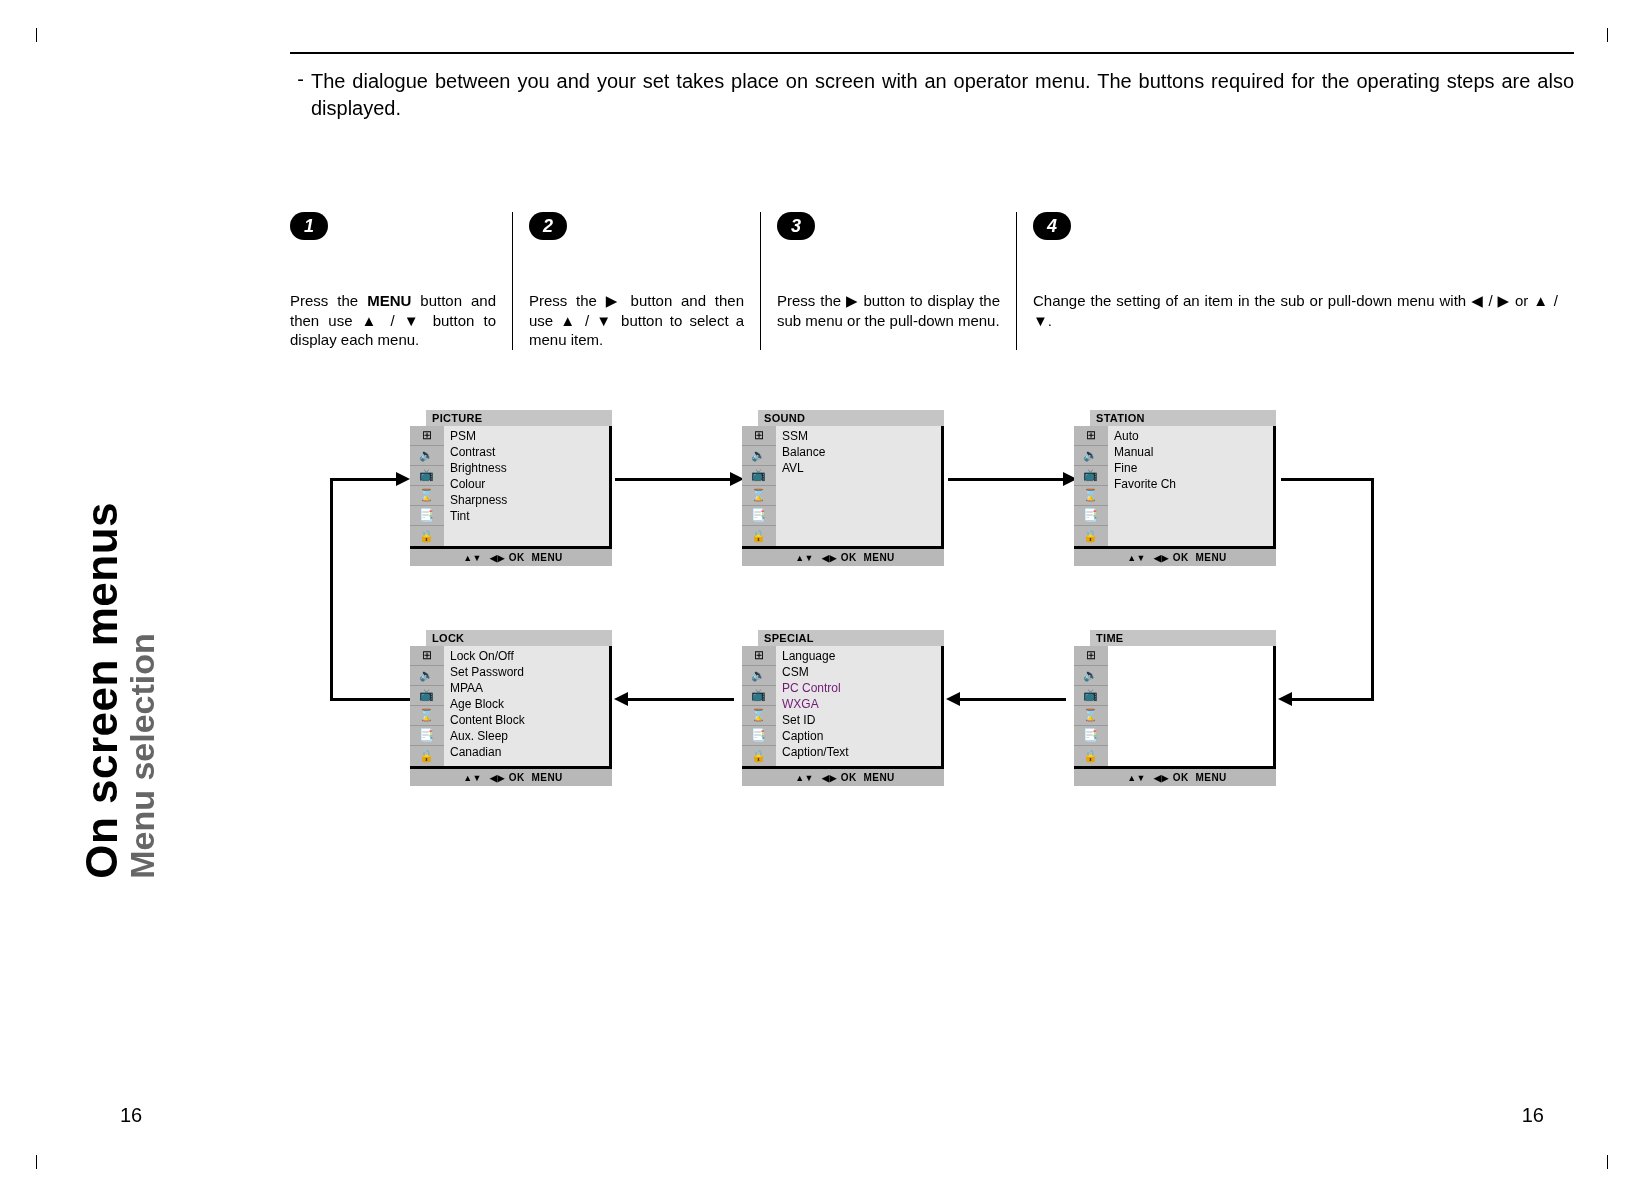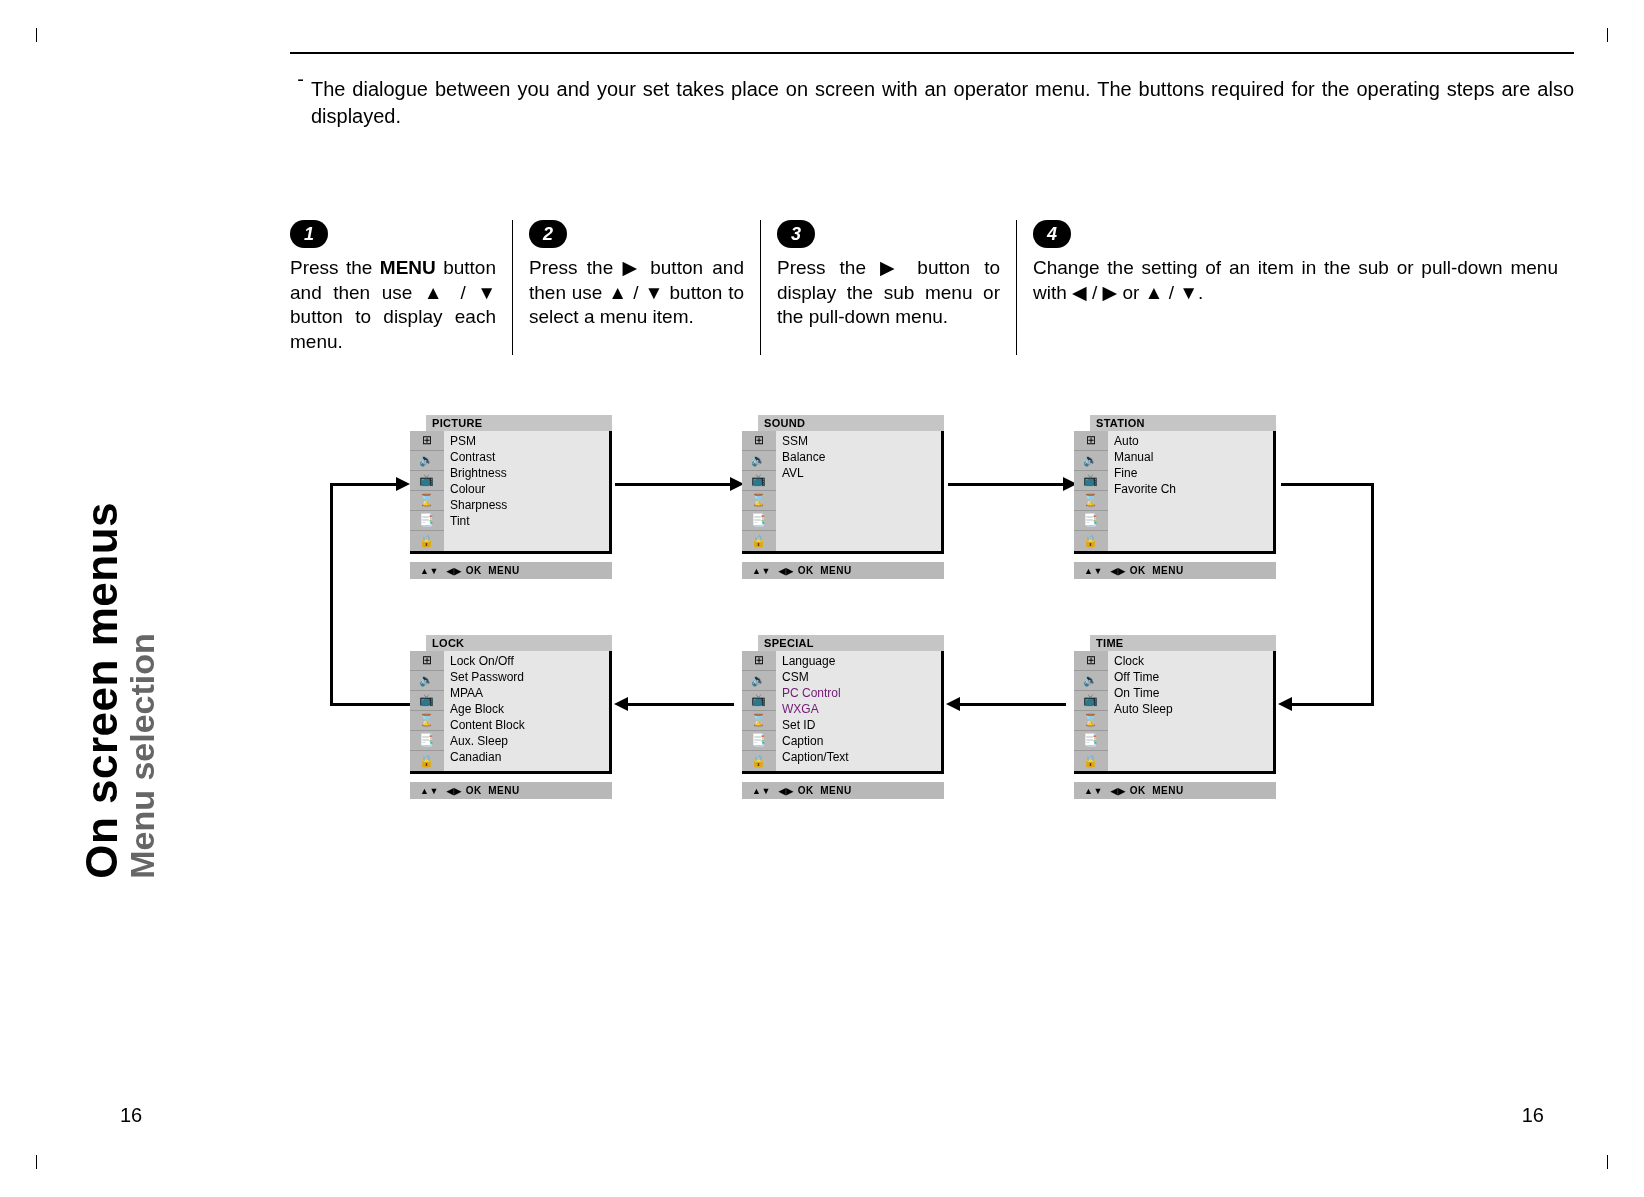--- a/index.html
+++ b/index.html
@@ -61,21 +61,21 @@
     padding-right: 10px;
   }
 
   .intro {
     border-top: 2px solid #000;
     padding-top: 14px;
     margin-bottom: 90px;
   }
   .intro-row { display: flex; }
   .intro-dash { width: 22px; text-align: center; font-size: 20px;}
-  .intro-text { font-size: 20px; line-height: 1.35; text-align: justify; margin-top: 8px; }
+  .intro-text { font-size: 20px; line-height: 1.35; text-align: justify; }
 
   .steps {
     display: flex;
     gap: 0;
     margin-bottom: 60px;
   }
   .step {
     padding: 0 16px;
     border-left: 1px solid #000;
   }
@@ -87,23 +87,24 @@
     width: 38px; height: 28px;
     background: #000;
     color: #fff;
     border-radius: 14px;
     font-weight: 700;
     font-size: 18px;
     margin-bottom: 8px;
     font-style: italic;
   }
   .step-text {
-    font-size: 19px;
+    font-size: 15px;
     line-height: 1.3;
     text-align: justify;
+    margin-top: 43px;
   }
   .step-text b { font-weight: 800; }
   .step1 { width: 222px; }
   .step2 { width: 248px; }
   .step3 { width: 256px; }
   .step4 { flex: 1; }
 
   
   .menu-area {
     position: relative;
@@ -156,24 +157,23 @@
   }
   .item-col .mi {
     font-size: 12px;
     line-height: 16px;
   }
   .mi.dim { color: #701a75; }
   .menu-footer {
     background: #b8b8b8;
     font-size: 10px;
     font-weight: 700;
-    text-align: left;
+    text-align: center;
     padding: 3px 6px;
     letter-spacing: 0.5px;
-    margin-top: 8px;
   }
   .menu-footer .sym { margin: 0 4px; font-size: 9px;}
 
   
   .flow {
     position: absolute;
     background: #000;
   }
   .hline { height: 3px; }
   .vline { width: 3px; }
@@ -378,26 +378,20 @@
             <div class="menu-title">TIME</div>
             <div class="menu-body">
               <div class="icon-col">
                 <div class="icon-cell">⊞</div>
                 <div class="icon-cell">🔈</div>
                 <div class="icon-cell">📺</div>
                 <div class="icon-cell">⌛</div>
                 <div class="icon-cell">📑</div>
                 <div class="icon-cell">🔒</div>
               </div>
-              <div class="item-col">
-                <div class="mi">Clock</div>
-                <div class="mi">Off Time</div>
-                <div class="mi">On Time</div>
-                <div class="mi">Auto Sleep</div>
-              </div>
             </div>
             <div class="menu-footer"><span class="sym">▲▼</span><span class="sym">◀▶</span><span>OK</span>&nbsp;&nbsp;<span>MENU</span></div>
           </div>
       </div>
     </div>
 
   </div>
 </div>
 
 <div class="page-num left">16</div>

